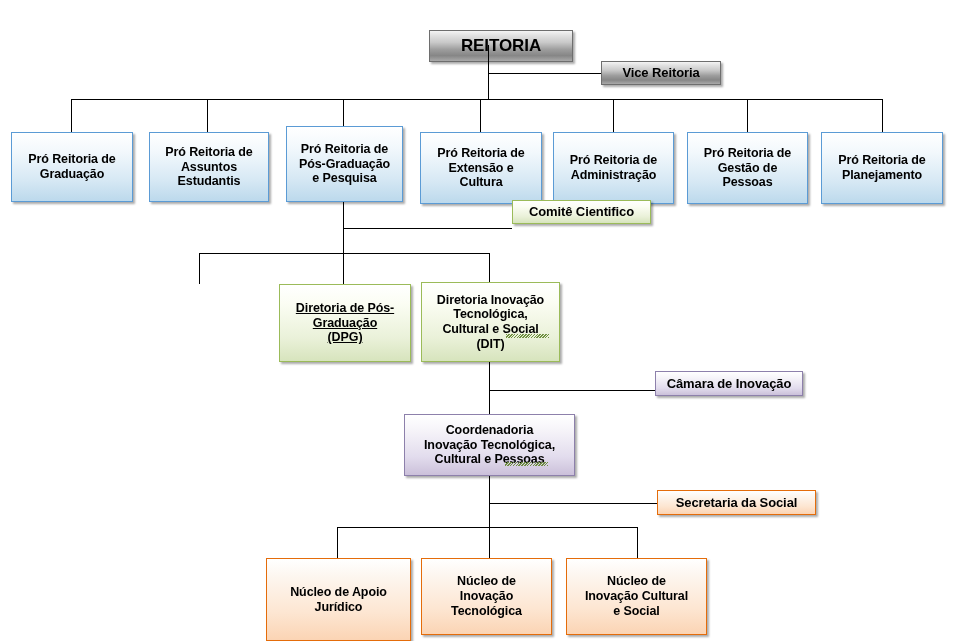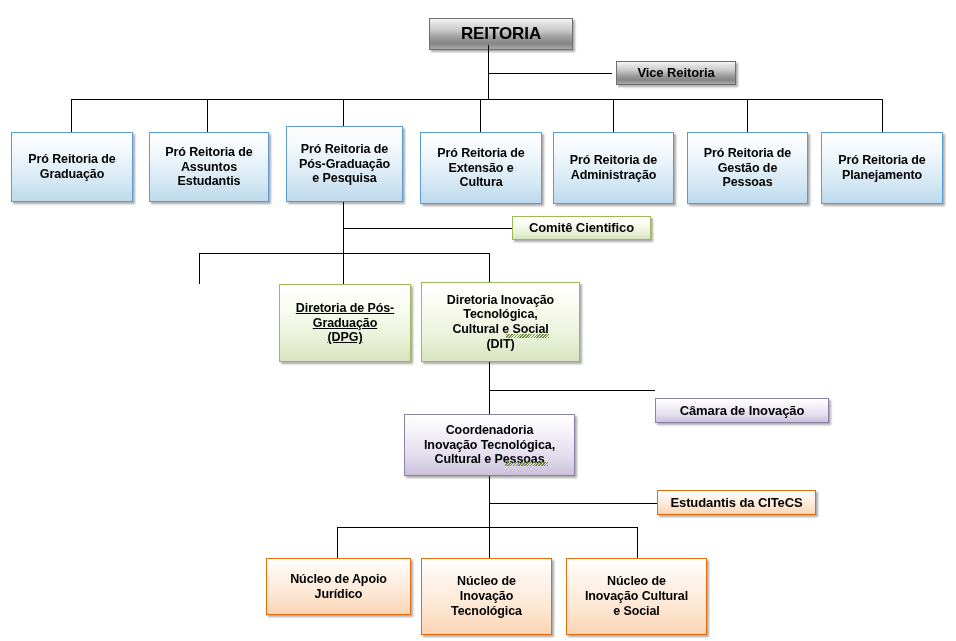--- a/index.html
+++ b/index.html
@@ -85,29 +85,29 @@
       repeating-linear-gradient(135deg,
         #6a8b3a 0px, #6a8b3a 1px, transparent 1px, transparent 2px);
     opacity: 0.95;
   }
 </style>
 </head>
 <body>
 
 <div id="chart-root">
 
-  <div class="node n-gray t-title" style="left:429px; top:18px; width:144px; height:32px;">
+  <div class="node n-gray t-title" style="left:429px; top:30px; width:144px; height:32px;">
     <span class="lbl">REITORIA</span>
   </div>
 
   <div class="conn v" style="left:488px; top:45px; height:55px;"></div>
 
   <div class="conn h" style="left:488px; top:73px; width:124px;"></div>
 
-  <div class="node n-gray t-sub" style="left:616px; top:61px; width:120px; height:24px;">
+  <div class="node n-gray t-sub" style="left:601px; top:61px; width:120px; height:24px;">
     <span class="lbl">Vice Reitoria</span>
   </div>
 
   <div class="conn h" style="left:71px; top:99px; width:812px;"></div>
 
   <div class="conn v" style="left:71px;  top:99px; height:33px;"></div>
   <div class="conn v" style="left:207px; top:99px; height:33px;"></div>
   <div class="conn v" style="left:343px; top:99px; height:33px;"></div>
   <div class="conn v" style="left:480px; top:99px; height:33px;"></div>
   <div class="conn v" style="left:613px; top:99px; height:33px;"></div>
@@ -150,71 +150,71 @@
 
   <div class="node n-blue t-body" style="left:821px; top:132px; width:122px; height:72px;">
     <span class="lbl" style="white-space:pre-line;">Pró Reitoria de
 Planejamento</span>
   </div>
 
   <div class="conn v" style="left:343px; top:202px; height:82px;"></div>
 
   <div class="conn h" style="left:343px; top:228px; width:169px;"></div>
 
-  <div class="node n-green t-sub" style="left:512px; top:216px; width:139px; height:24px;">
+  <div class="node n-green t-sub" style="left:512px; top:200px; width:139px; height:24px;">
     <span class="lbl">Comitê Cientifico</span>
   </div>
 
   <div class="conn h" style="left:199px; top:253px; width:291px;"></div>
   <div class="conn v" style="left:199px; top:253px; height:31px;"></div>
   <div class="conn v" style="left:343px; top:253px; height:31px;"></div>
   <div class="conn v" style="left:489px; top:253px; height:31px;"></div>
 
 
   <div class="node n-green t-body" style="left:279px; top:284px; width:132px; height:78px;">
     <span class="lbl" style="white-space:pre-line;text-decoration:underline;">Diretoria de Pós-
 Graduação
 (DPG)</span>
   </div>
 
-  <div class="node n-green t-body" style="left:421px; top:282px; width:159px; height:80px;">
+  <div class="node n-green t-body" style="left:421px; top:282px; width:139px; height:80px;">
     <span class="lbl" style="white-space:pre-line;">Diretoria Inovação
 Tecnológica,
 Cultural e Social
 (DIT)</span>
   </div>
   <div class="squiggle" style="left:506px; top:334px; width:43px;"></div>
 
   <div class="conn v" style="left:489px; top:362px; height:52px;"></div>
   <div class="conn h" style="left:489px; top:390px; width:166px;"></div>
 
-  <div class="node n-purple t-sub" style="left:655px; top:398px; width:174px; height:25px;">
+  <div class="node n-purple t-sub" style="left:655px; top:371px; width:148px; height:25px;">
     <span class="lbl">Câmara de Inovação</span>
   </div>
 
   <div class="node n-purple t-body" style="left:404px; top:414px; width:171px; height:62px;">
     <span class="lbl" style="white-space:pre-line;">Coordenadoria
 Inovação Tecnológica,
 Cultural e Pessoas</span>
   </div>
   <div class="squiggle" style="left:505px; top:462px; width:43px;"></div>
 
   <div class="conn v" style="left:489px; top:476px; height:82px;"></div>
   <div class="conn h" style="left:489px; top:503px; width:168px;"></div>
 
   <div class="node n-orange t-sub" style="left:657px; top:490px; width:159px; height:25px;">
-    <span class="lbl">Estudantis da CITeCS</span>
+    <span class="lbl">Secretaria da Social</span>
   </div>
 
   <div class="conn h" style="left:337px; top:527px; width:301px;"></div>
   <div class="conn v" style="left:337px; top:527px; height:31px;"></div>
   <div class="conn v" style="left:489px; top:527px; height:31px;"></div>
   <div class="conn v" style="left:637px; top:527px; height:31px;"></div>
 
-  <div class="node n-orange t-body" style="left:266px; top:558px; width:145px; height:57px;">
+  <div class="node n-orange t-body" style="left:266px; top:558px; width:145px; height:83px;">
     <span class="lbl" style="white-space:pre-line;">Núcleo de Apoio
 Jurídico</span>
   </div>
 
   <div class="node n-orange t-body" style="left:421px; top:558px; width:131px; height:77px;">
     <span class="lbl" style="white-space:pre-line;">Núcleo de
 Inovação
 Tecnológica</span>
   </div>
 

